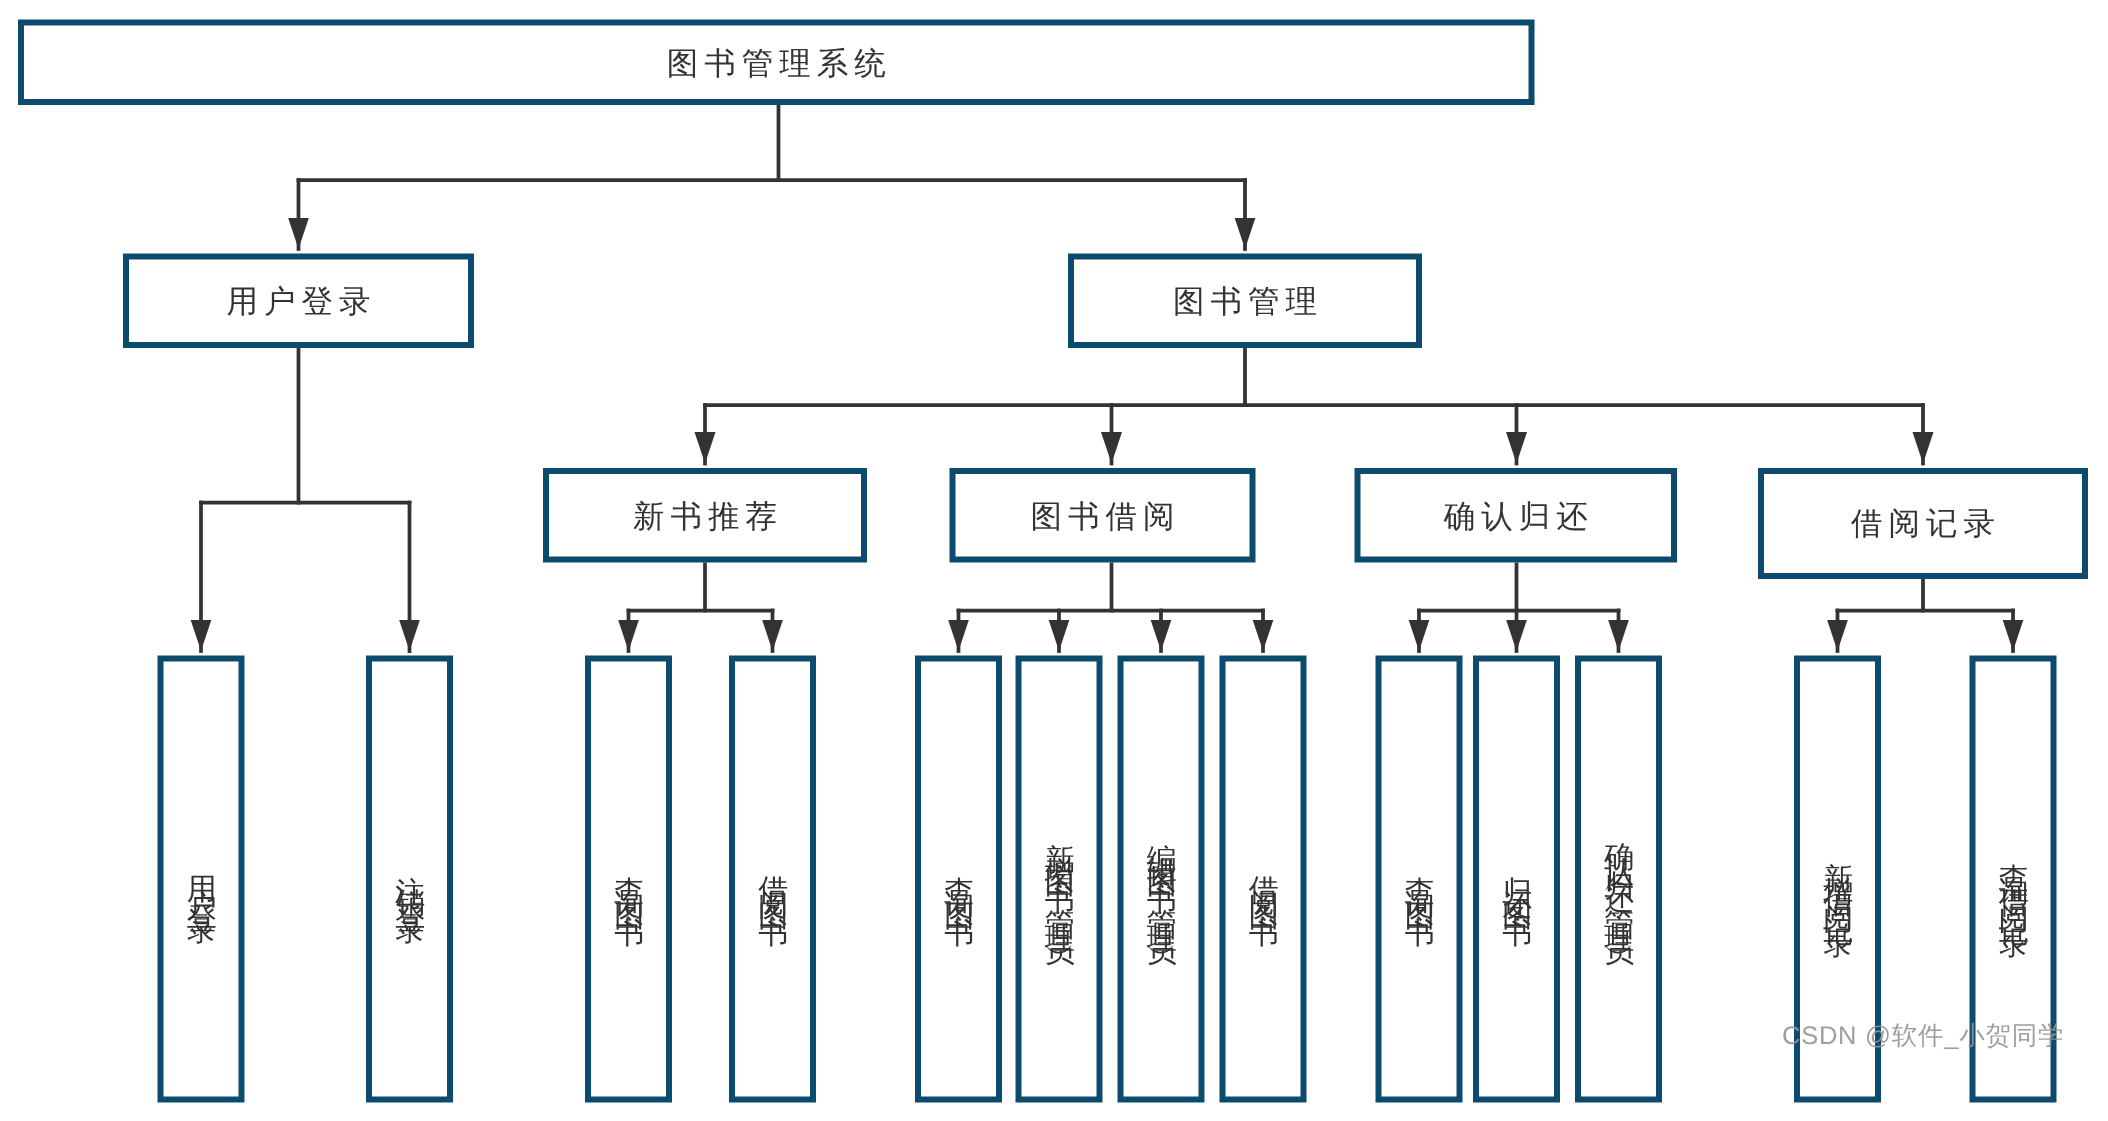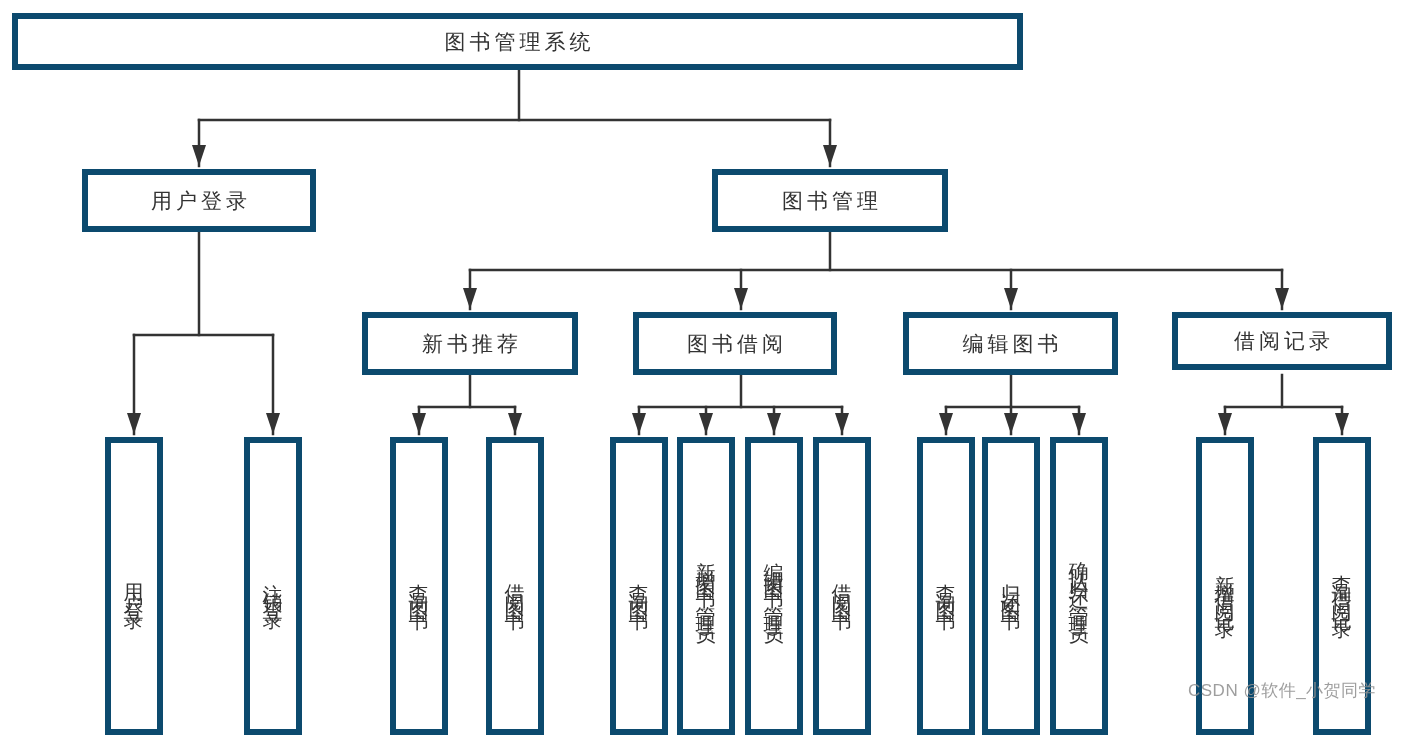--- a/index.html
+++ b/index.html
@@ -2,21 +2,21 @@
 <html><head>
 <meta charset="utf-8">
 <style>
   html,body{margin:0;padding:0;background:#ffffff;}
   #canvas{
     position:relative;width:1405px;height:747px;background:#ffffff;overflow:hidden;
     font-family:"Liberation Sans","DejaVu Sans",sans-serif;color:#333333;
   }
   #connectors{position:absolute;left:0;top:0;z-index:1;}
   .hnode,.vnode{
-    position:absolute;background:#ffffff;border:6px solid #0c4a6e;
+    position:absolute;background:#ffffff;border:4px solid #0c4a6e;
     display:flex;align-items:center;justify-content:center;z-index:2;box-sizing:border-box;
   }
   .hnode .lbl{font-size:21px;letter-spacing:4px;text-indent:4px;white-space:nowrap;}
   .vnode .lbl{
     writing-mode:vertical-rl;font-size:20px;letter-spacing:9px;
     line-height:1;white-space:nowrap;
   }
   .watermark{
     position:absolute;left:1188px;top:679px;z-index:5;
     font-size:17px;letter-spacing:0.5px;color:rgba(148,148,148,0.9);white-space:nowrap;
@@ -88,23 +88,23 @@
     <span class="lbl">图书管理</span>
   </div>
 
   <div class="hnode" style="left:362px;top:312px;width:216px;height:63px">
     <span class="lbl">新书推荐</span>
   </div>
   <div class="hnode" style="left:633px;top:312px;width:204px;height:63px">
     <span class="lbl">图书借阅</span>
   </div>
   <div class="hnode" style="left:903px;top:312px;width:215px;height:63px">
-    <span class="lbl">编辑图书</span>
+    <span class="lbl">确认归还</span>
   </div>
-  <div class="hnode" style="left:1172px;top:312px;width:220px;height:58px">
+  <div class="hnode" style="left:1172px;top:312px;width:220px;height:74px">
     <span class="lbl">借阅记录</span>
   </div>
 
   <div class="vnode" style="left:105px;top:437px;width:58px;height:298px">
     <span class="lbl">用户登录</span>
   </div>
   <div class="vnode" style="left:244px;top:437px;width:58px;height:298px">
     <span class="lbl">注销登录</span>
   </div>
 

